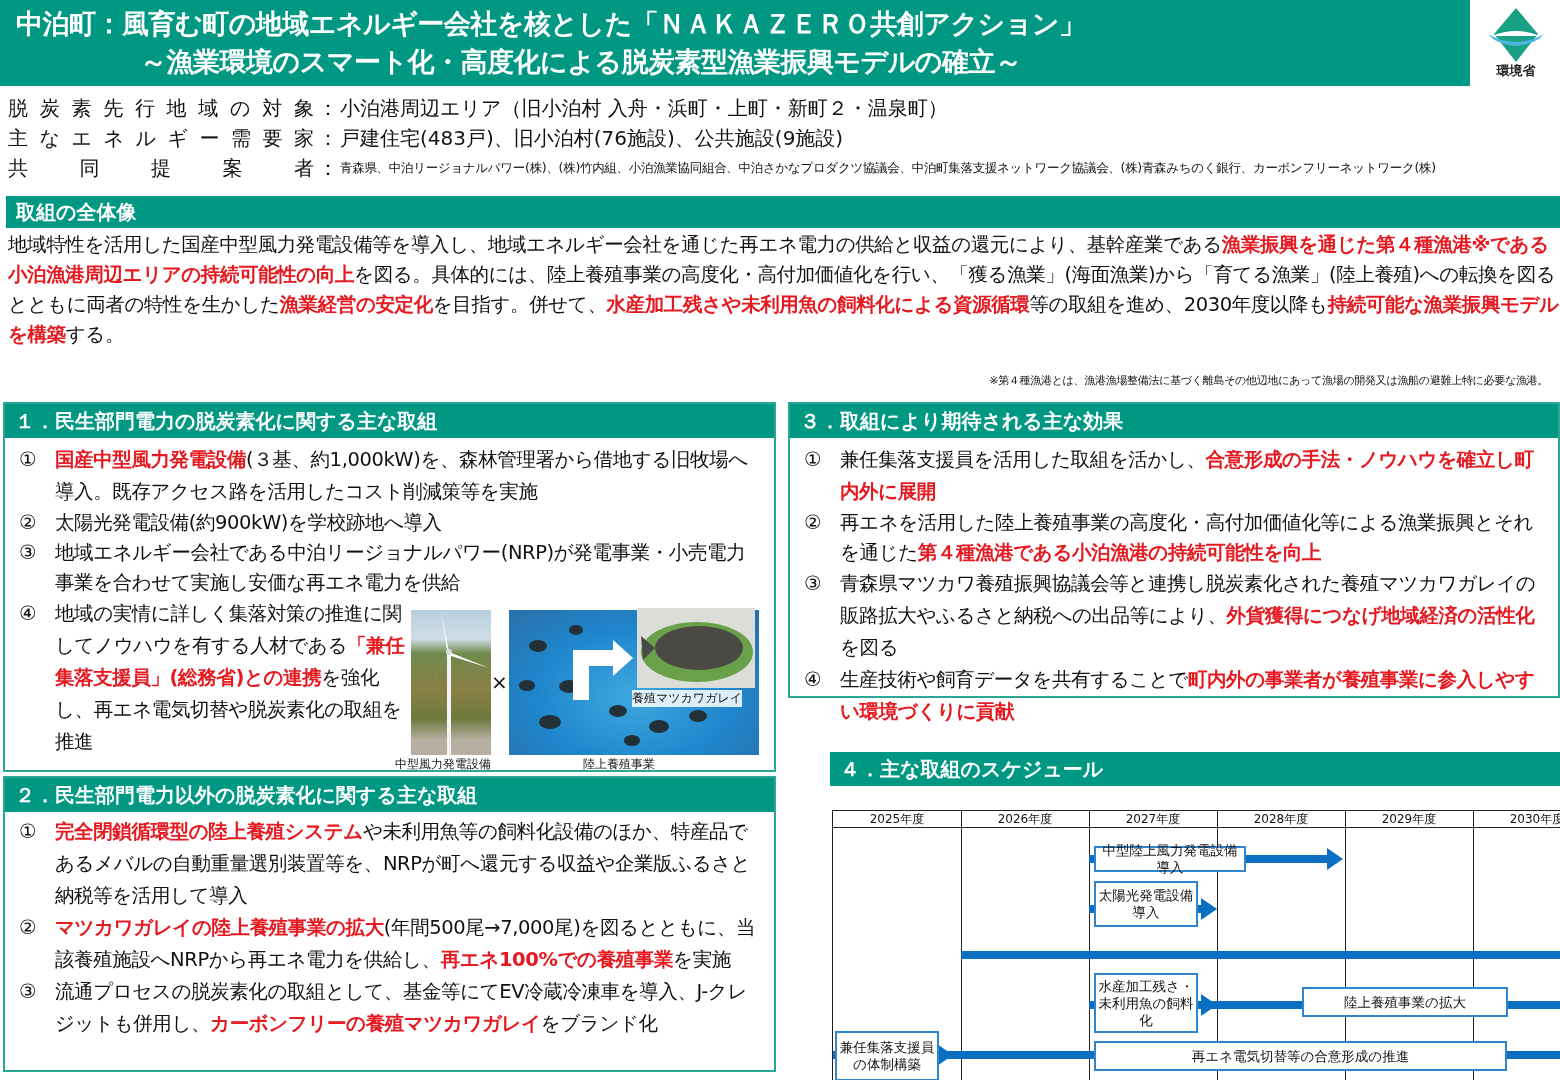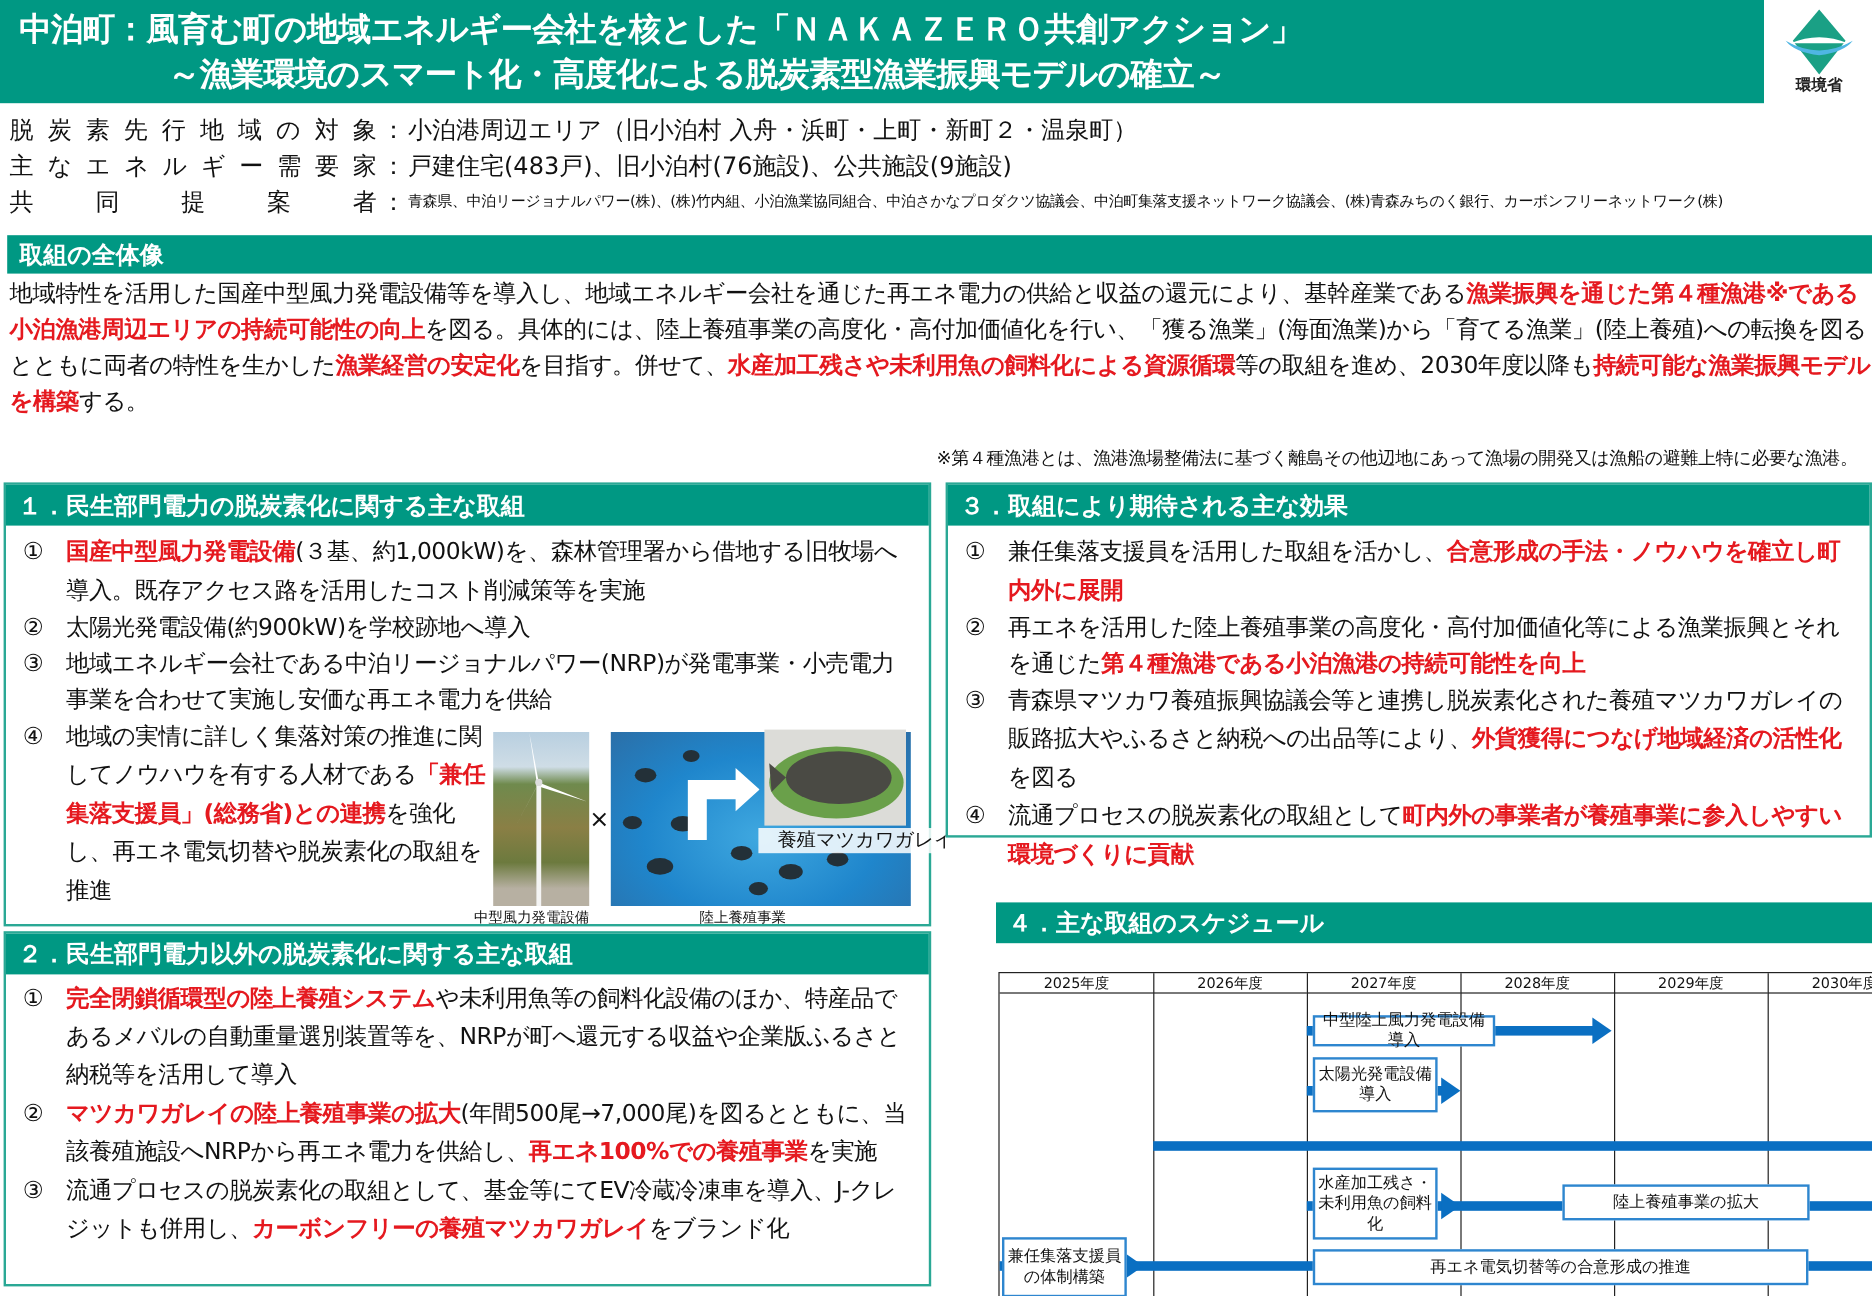--- a/index.html
+++ b/index.html
@@ -20,21 +20,21 @@
   .info-label span { display: inline-block; }
   .info-value { font-size: 20px; }
   .info-value.bold { font-weight: normal; }
   .info-value.small { font-size: 12.5px; letter-spacing: -0.3px; }
 
   
   .sec-head { background: #009883; color: #fff; font-weight: bold; font-size: 20px; padding-left: 10px; display: flex; align-items: center; }
 
   #overview-head { left: 6px; top: 196px; width: 1554px; height: 32px; }
   #overview-text { left: 8px; top: 230px; width: 1552px; font-size: 19.5px; line-height: 30px; letter-spacing: -0.4px; }
-  #overview-note { right: 12px; top: 373px; font-size: 15px; white-space: nowrap; letter-spacing: -0.3px; }
+  #overview-note { right: 12px; top: 373px; font-size: 11px; white-space: nowrap; letter-spacing: -0.3px; }
 
   .red { color: #e5191f; font-weight: bold; }
 
   .panel { border: 2px solid #2aa895; background: #fff; }
   #panel1 { left: 3px; top: 402px; width: 773px; height: 370px; }
   #panel2 { left: 3px; top: 776px; width: 773px; height: 296px; }
   #panel3 { left: 788px; top: 402px; width: 772px; height: 296px; }
   #panel4 { left: 830px; top: 752px; width: 772px; height: 320px; border: none; }
 
   .panel .sec-head { height: 34px; }
@@ -47,21 +47,21 @@
 
   
   #img-area { left: 400px; top: 206px; width: 360px; height: 160px; }
   .photo { position: absolute; overflow: hidden; }
   #photo-wind { left: 6px; top: 0; width: 80px; height: 145px; background: linear-gradient(#b8cfe0 0%, #cfdde6 20%, #6f8a4d 30%, #8a7f45 55%, #6c7a3e 75%, #b7b0a2 90%); }
   #photo-tank { left: 104px; top: 0; width: 250px; height: 145px; background: radial-gradient(ellipse at 50% 60%, #3fa8e0 0%, #1f86cc 55%, #2b6fa8 100%); }
   #photo-fish { left: 232px; top: -2px; width: 118px; height: 80px; background: #dcdcd8; }
   .fish-dot { position: absolute; border-radius: 50%; background: #233038; }
   #img-caption-wind { left: -10px; top: 146px; font-size: 12px; white-space: nowrap; }
   #img-caption-tank { left: 178px; top: 146px; font-size: 12px; white-space: nowrap; }
-  #img-caption-fish { left: 227px; top: 80px; font-size: 16px; white-space: nowrap; background: rgba(255,255,255,0.85); padding: 0 16px; }
+  #img-caption-fish { left: 227px; top: 80px; font-size: 12px; white-space: nowrap; background: rgba(255,255,255,0.85); padding: 0 0; }
   #times-sign { left: 86px; top: 60px; font-size: 20px; }
 
   
   #sched { position: absolute; left: 2px; top: 38px; width: 770px; height: 280px; border: 1.5px solid #222; margin-top: 20px; }
   .yr-head { position: absolute; top: 0; height: 17px; font-size: 12px; text-align: center; line-height: 17px; border-bottom: 1.5px solid #222; }
   .yr-line { position: absolute; top: 0; bottom: 0; width: 0; border-left: 1px solid #222; }
   .bar { position: absolute; height: 8px; background: #0a6fc2; }
   .arrow-head { position: absolute; width: 0; height: 0; border-top: 11px solid transparent; border-bottom: 11px solid transparent; border-left: 16px solid #0a6fc2; }
   .sbox { position: absolute; background: #fff; border: 2px solid #2e86cf; font-size: 13.5px; text-align: center; display: flex; align-items: center; justify-content: center; line-height: 17px; padding: 0 2px; }
 </style>
@@ -216,21 +216,21 @@
     <div class="item tight">
       <span class="num">②</span>
       <span class="body"><span>再エネを活用した陸上養殖事業の高度化・高付加価値化等による漁業振興とそれを通じた</span><span class="red">第４種漁港である小泊漁港の持続可能性を向上</span></span>
     </div>
     <div class="item">
       <span class="num">③</span>
       <span class="body"><span>青森県マツカワ養殖振興協議会等と連携し脱炭素化された養殖マツカワガレイの販路拡大やふるさと納税への出品等により、</span><span class="red">外貨獲得につなげ地域経済の活性化</span><span>を図る</span></span>
     </div>
     <div class="item">
       <span class="num">④</span>
-      <span class="body"><span>流通プロセスの脱炭素化の取組として</span><span class="red">町内外の事業者が養殖事業に参入しやすい環境づくりに貢献</span></span>
+      <span class="body"><span>生産技術や飼育データを共有することで</span><span class="red">町内外の事業者が養殖事業に参入しやすい環境づくりに貢献</span></span>
     </div>
   </div>
 </div>
 
 <div id="panel4" class="abs">
   <div class="sec-head" style="height:34px">４．主な取組のスケジュール</div>
   <div id="sched">
 
     <div class="yr-head" style="left:0;width:128px">2025年度</div>
     <div class="yr-head" style="left:128px;width:128px">2026年度</div>

